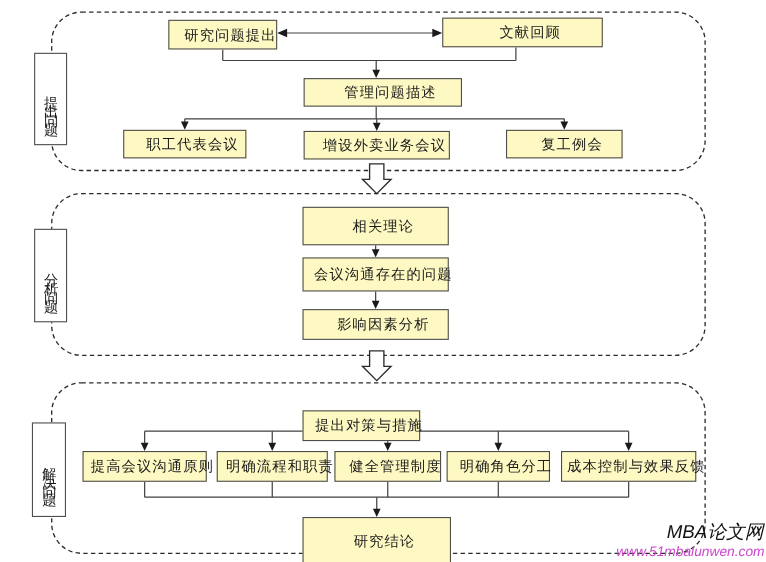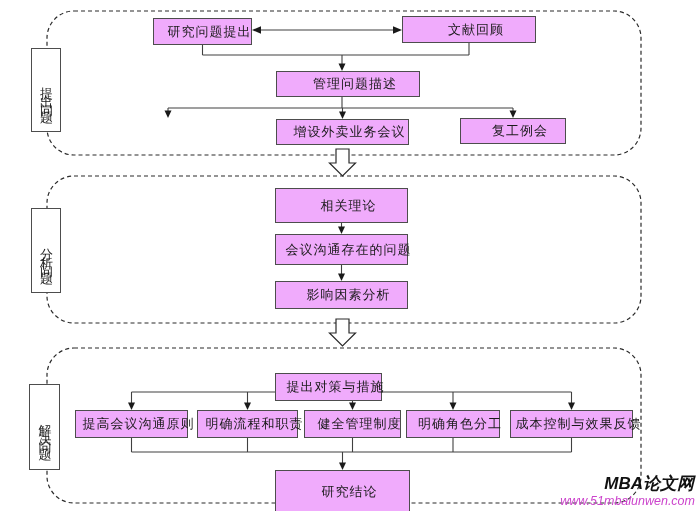--- a/index.html
+++ b/index.html
@@ -2,35 +2,35 @@
 <html><head>
 <meta charset="utf-8">
 <style>
   html,body{margin:0;padding:0;background:#ffffff;}
   .stage{
     position:relative;width:696px;height:511px;background:#ffffff;
     font-family:"Liberation Serif","DejaVu Serif",serif;overflow:hidden;
   }
   .stage svg{position:absolute;left:0;top:0;}
   .node{
-    position:absolute;box-sizing:border-box;background:#f0abfc;
+    position:absolute;box-sizing:border-box;background:#fef9c3;
     border:1.4px solid #4d4d4d;display:flex;align-items:center;justify-content:center;
     font-size:13px;color:#1a1a1a;letter-spacing:1px;white-space:nowrap;z-index:2;padding-left:14px;
   }
   .vlabel{
     position:absolute;box-sizing:border-box;background:#ffffff;
     border:1.4px solid #4d4d4d;display:flex;align-items:center;justify-content:center;
     writing-mode:vertical-rl;text-orientation:upright;
     font-size:13px;color:#1a1a1a;letter-spacing:8px;z-index:3;
     padding-top:6px;
   }
   .wm-title{
     position:absolute;right:2px;top:472px;z-index:4;
     font-family:"Liberation Sans","DejaVu Sans",sans-serif;
-    font-style:italic;font-weight:bold;font-size:17px;color:#111111;margin-left:28px;
+    font-style:italic;font-weight:normal;font-size:17px;color:#111111;margin-left:28px;
   }
   .wm-url{
     position:absolute;right:1px;top:494px;z-index:4;
     font-family:"Liberation Sans","DejaVu Sans",sans-serif;
     font-style:italic;font-size:12.5px;color:#cc44cc;margin-left:20px;
   }
 </style>
 </head>
 <body>
 
@@ -102,22 +102,23 @@
 
     <polygon points="336,149 349,149 349,163 355.5,163 342.5,176 329.5,163 336,163" fill="#ffffff" stroke="#2b2b2b" stroke-width="1.2"></polygon>
     <polygon points="336,319 349,319 349,333 355.5,333 342.5,346 329.5,333 336,333" fill="#ffffff" stroke="#2b2b2b" stroke-width="1.2"></polygon>
   </svg>
 
   <div class="vlabel" style="left:31px;top:48px;width:30px;height:84px">提出问题</div>
   <div class="vlabel" style="left:31px;top:208px;width:30px;height:85px">分析问题</div>
   <div class="vlabel" style="left:29px;top:384px;width:31px;height:86px">解决问题</div>
 
   <div class="node" style="left:153px;top:18px;width:99px;height:27px">研究问题提出</div>
-  <div class="node" style="left:402px;top:16px;width:134px;height:27px">文献回顾</div>
+  <div class="node" style="left:402px;top:16px;width:146px;height:27px">文献回顾</div>
   <div class="node" style="left:276px;top:71px;width:144px;height:26px">管理问题描述</div>
+  <div class="node" style="left:112px;top:118px;width:112px;height:26px">职工代表会议</div>
   <div class="node" style="left:276px;top:119px;width:133px;height:26px">增设外卖业务会议</div>
   <div class="node" style="left:460px;top:118px;width:106px;height:26px">复工例会</div>
 
   <div class="node" style="left:275px;top:188px;width:133px;height:35px">相关理论</div>
   <div class="node" style="left:275px;top:234px;width:133px;height:31px">会议沟通存在的问题</div>
   <div class="node" style="left:275px;top:281px;width:133px;height:28px">影响因素分析</div>
 
   <div class="node" style="left:275px;top:373px;width:107px;height:28px">提出对策与措施</div>
   <div class="node" style="left:75px;top:410px;width:113px;height:28px">提高会议沟通原则</div>
   <div class="node" style="left:197px;top:410px;width:101px;height:28px">明确流程和职责</div>

